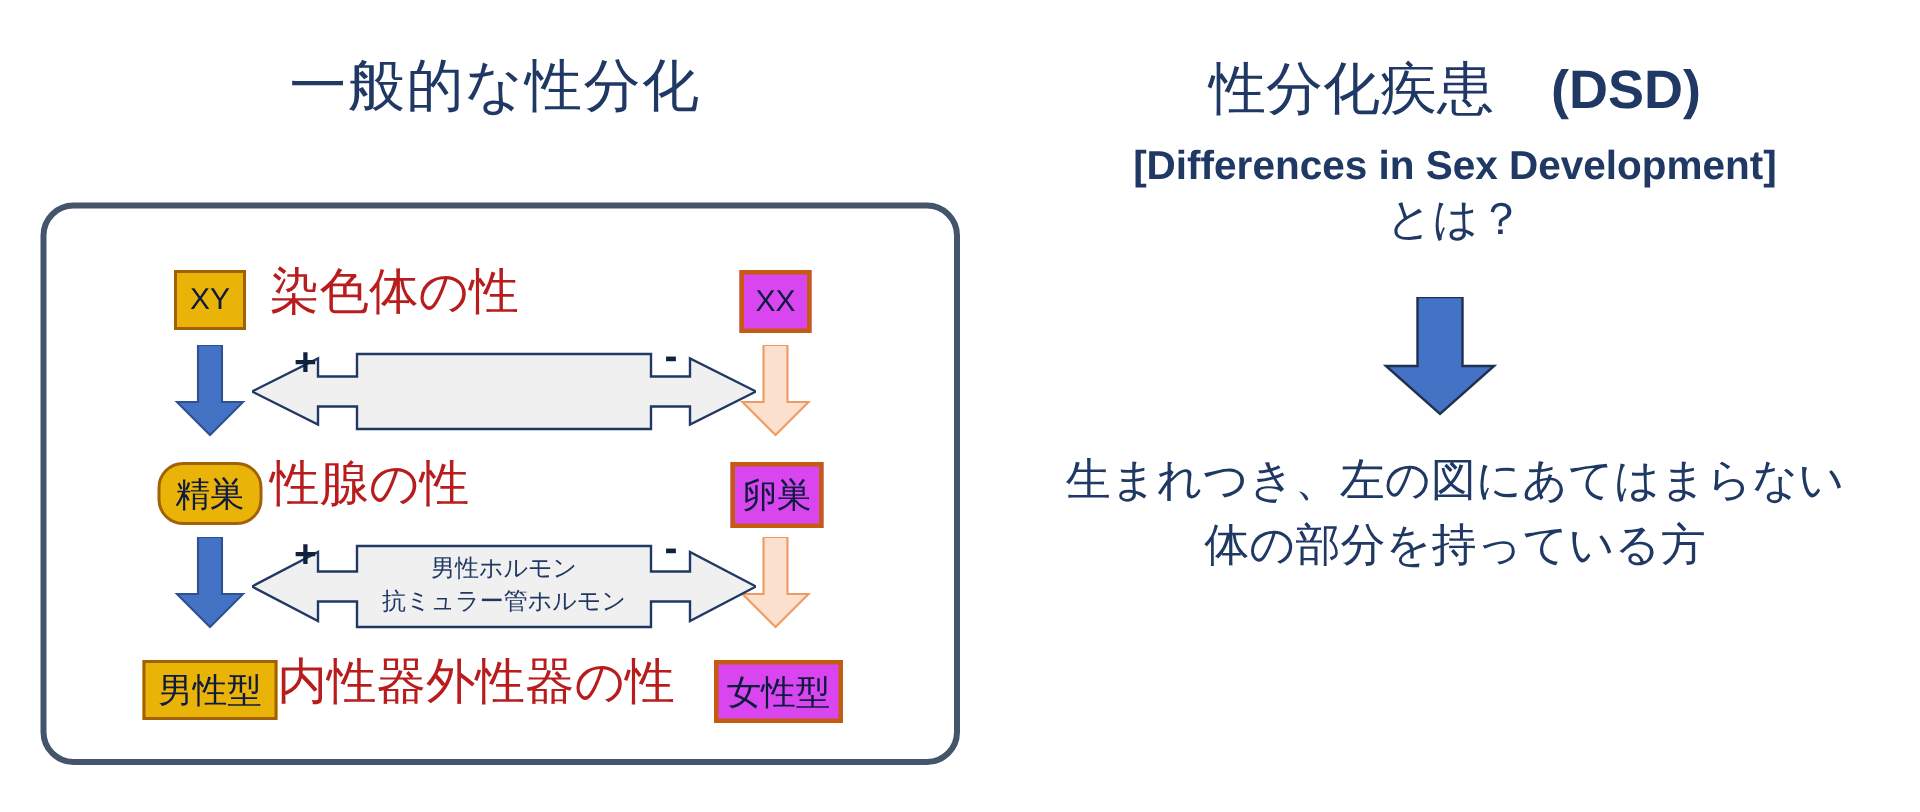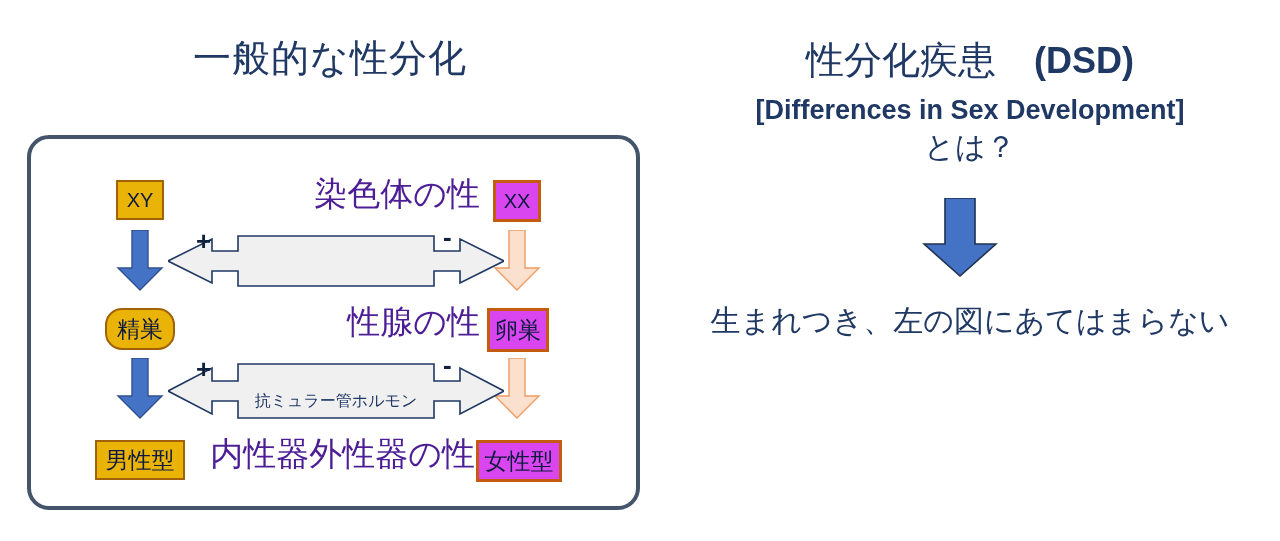--- a/index.html
+++ b/index.html
@@ -64,22 +64,22 @@
     left: 27px; top: 135px;
     width: 613px; height: 375px;
     border: 4px solid #44546a;
     border-radius: 22px;
     box-sizing: border-box;
     background: #ffffff;
   }
 
   
   .center-label {
-    text-align: right;
-    color: #4c1d95;
+    text-align: left;
+    color: #b91c1c;
     white-space: nowrap;
   }
   #label-chromosome { left: 180px; top: 172px; width: 300px; font-size: 33px; }
   #label-gonad      { left: 180px; top: 300px; width: 300px; font-size: 33px; }
   #label-organ      { left: 185px; top: 432px; width: 290px; font-size: 33px; }
 
   
   .box {
     box-sizing: border-box;
     display: flex;
@@ -194,27 +194,29 @@
 <div class="abs" id="banner-1">
   <svg width="336" height="58" viewBox="0 0 336 58" style="position:absolute;left:0;top:0;">
     <polygon points="0,29 44,7 44,19 70,19 70,4 266,4 266,19 292,19 292,7 336,29 292,51 292,39 266,39 266,54 70,54 70,39 44,39 44,51" fill="#f0f0f0" stroke="#1f3864" stroke-width="1.6" stroke-linejoin="miter"></polygon>
   </svg>
 </div>
 
 <div class="abs" id="banner-2">
   <svg width="336" height="62" viewBox="0 0 336 62" style="position:absolute;left:0;top:0;">
     <polygon points="0,31 44,8 44,21 70,21 70,4 266,4 266,21 292,21 292,8 336,31 292,54 292,41 266,41 266,58 70,58 70,41 44,41 44,54" fill="#f0f0f0" stroke="#1f3864" stroke-width="1.6" stroke-linejoin="miter"></polygon>
   </svg>
+  <div class="banner-text" id="banner-2-line1">男性ホルモン</div>
   <div class="banner-text" id="banner-2-line2">抗ミュラー管ホルモン</div>
 </div>
 
 <div class="abs sign" id="sign-plus-1">+</div>
 <div class="abs sign" id="sign-minus-1">-</div>
 <div class="abs sign" id="sign-plus-2">+</div>
 <div class="abs sign" id="sign-minus-2">-</div>
 
 <svg class="abs" id="big-arrow" viewBox="0 0 76 80">
   <polygon points="23,0 53,0 53,46 74,46 38,78 2,46 23,46" fill="#4472c4" stroke="#1f3050" stroke-width="1.6"></polygon>
 </svg>
 
 <div class="abs" id="right-body">
   <div>生まれつき、左の図にあてはまらない</div>
+  <div>体の部分を持っている方</div>
 </div>
 
 </body></html>

